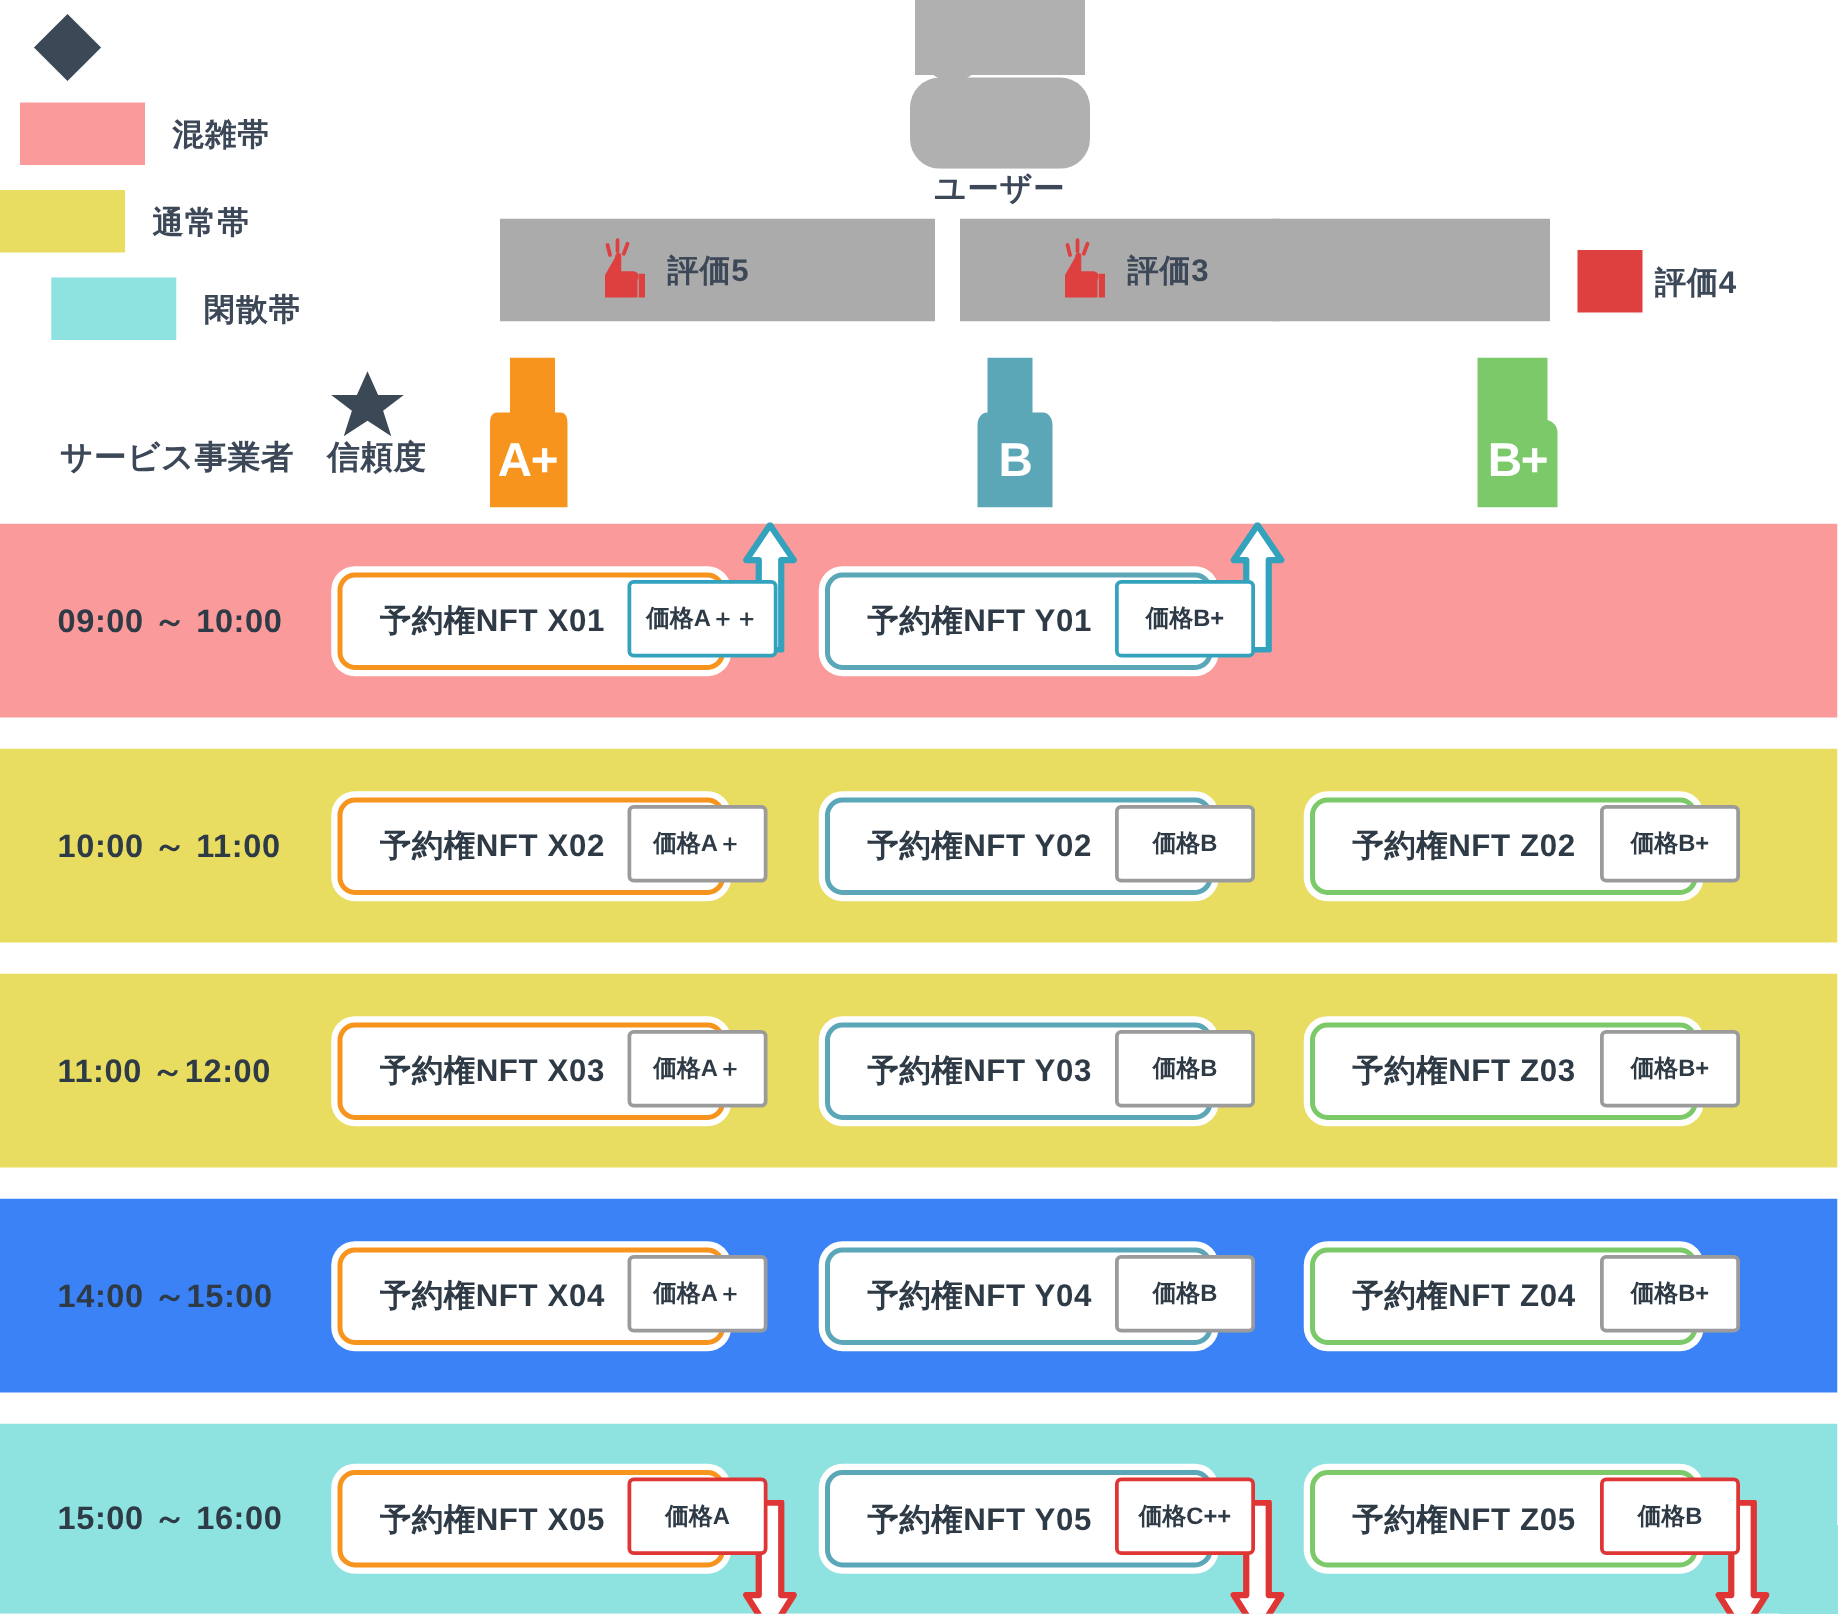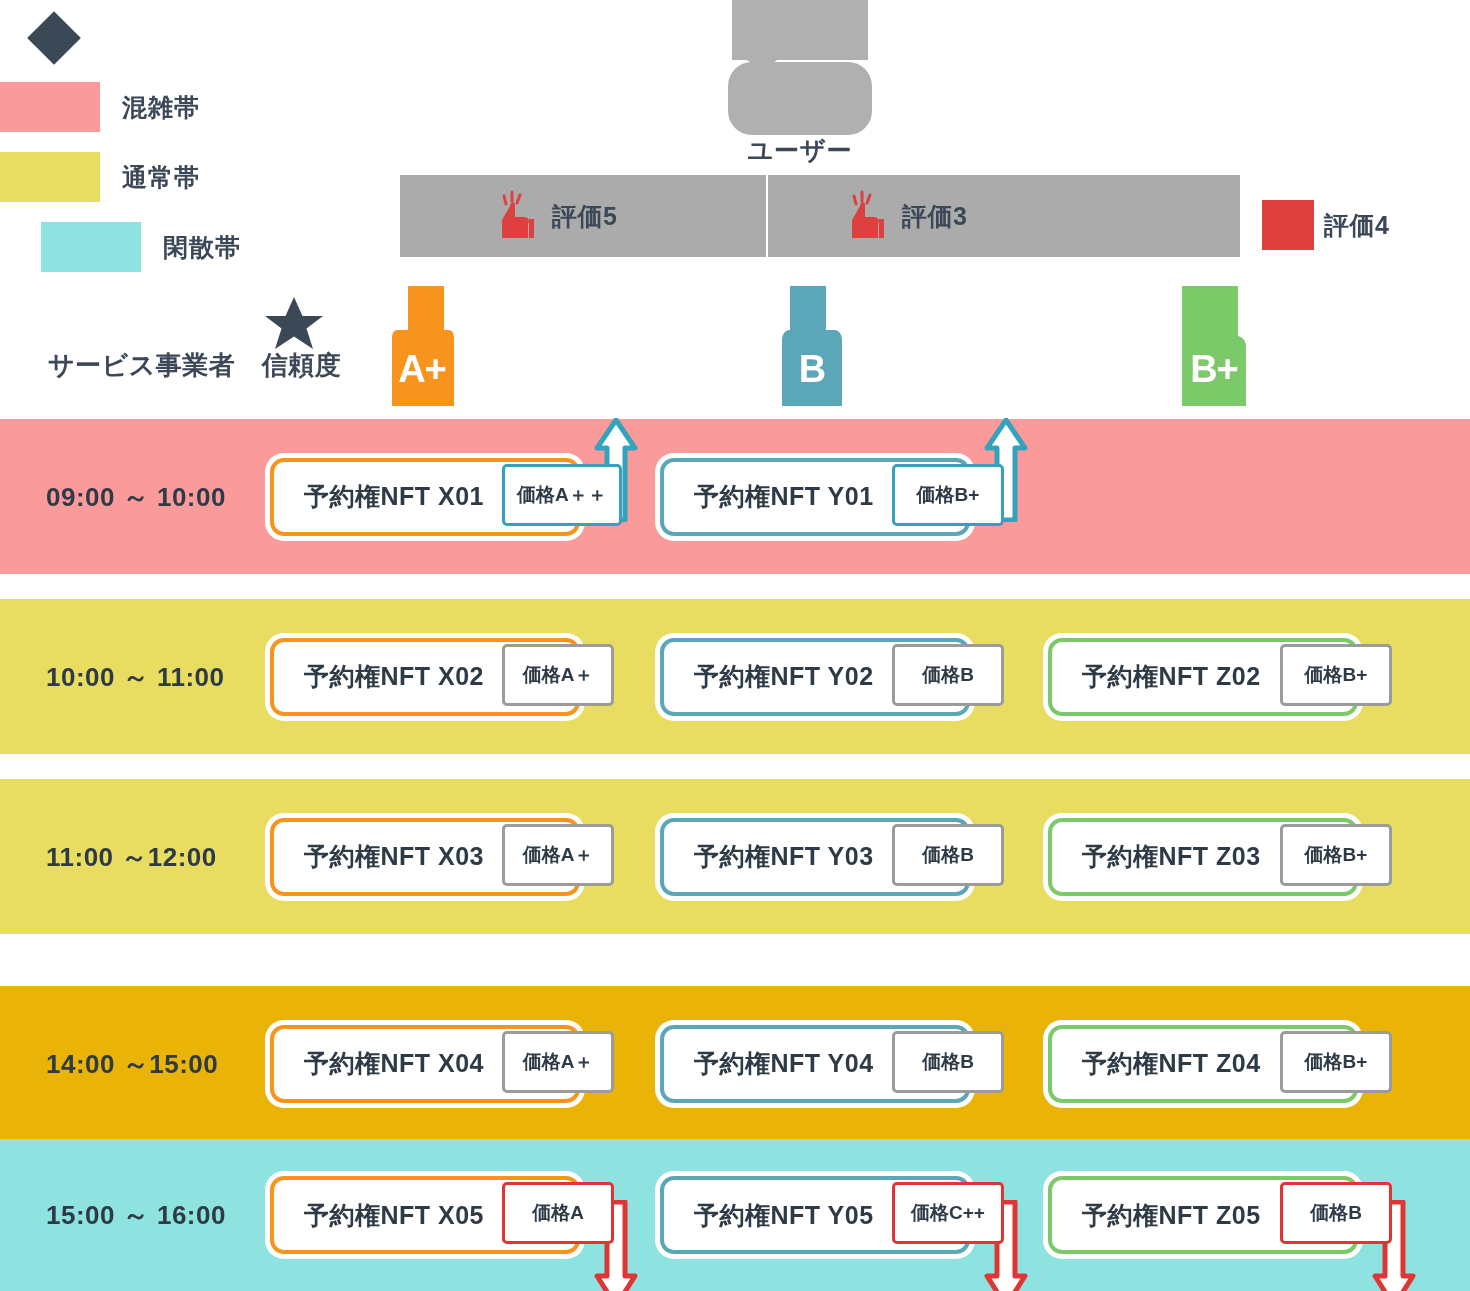--- a/index.html
+++ b/index.html
@@ -16,21 +16,21 @@
   #legend-diamond-icon .dia{
     width:38px;height:38px;background:#3b4856;transform:rotate(45deg);
     margin:7px 0 0 7px;
   }
   .legend-row{display:flex;align-items:center;}
   .legend-swatch{width:100px;height:50px;}
   .legend-label{
     margin-left:22px;font-size:25px;font-weight:700;letter-spacing:1px;
     color:#3c4858;
   }
-  #legend-row-busy{left:0px;top:82px;}
+  #legend-row-busy{left:16px;top:82px;}
   #legend-row-normal{left:0px;top:152px;}
   #legend-row-quiet{left:0px;top:222px;margin-left:41px;}
 
   #provider-star-icon{left:262px;top:295px;width:64px;height:58px;}
   #provider-trust-label{
     left:48px;top:348px;font-size:26px;font-weight:700;letter-spacing:0.5px;
     white-space:pre;
   }
 
   
@@ -38,21 +38,21 @@
   #user-label{
     left:700px;top:134px;width:200px;text-align:center;
     font-size:25px;font-weight:700;letter-spacing:1px;
   }
 
   
   .rating-bar{
     background:#ababab;height:82px;top:175px;
     display:flex;align-items:center;
   }
-  #rating-bar-1{left:400px;width:348px;padding-left:18px;}
+  #rating-bar-1{left:400px;width:348px;}
   #rating-bar-2{left:768px;width:256px;}
   #rating-bar-3{left:1018px;width:222px;}
   .rating-inner{display:flex;align-items:center;margin-left:70px;}
   .thumb-icon{width:56px;height:52px;flex:none;}
   .rating-text{
     margin-left:8px;font-size:25px;font-weight:700;color:#3c4858;
     letter-spacing:0.5px;white-space:nowrap;
   }
   #rating-3-detached{left:1262px;top:200px;display:flex;align-items:center;}
   #rating-3-detached .redblock{width:52px;height:50px;background:#de4040;}
@@ -69,21 +69,21 @@
   }
   #provider-badge-x{left:386px;}
   #provider-badge-y{left:776px;}
   #provider-badge-z{left:1178px;}
 
   
   .band{left:0;width:1470px;height:155px;}
   #band-0{top:419px;background:#fa9a9a;}
   #band-1{top:599px;background:#e9dd61;}
   #band-2{top:779px;background:#e9dd61;}
-  #band-3{top:986px;background:#eab308;}
+  #band-3{top:959px;background:#3b82f6;}
   #band-4{top:1139px;background:#8ee3e0;height:152px;}
 
   .time-label{
     position:absolute;left:46px;top:50%;transform:translateY(-50%);
     font-size:26px;font-weight:700;letter-spacing:0.5px;white-space:pre;
     color:#2e3a45;
   }
 
   
   .nft-slot{position:absolute;top:50%;transform:translateY(-50%);height:78px;}

